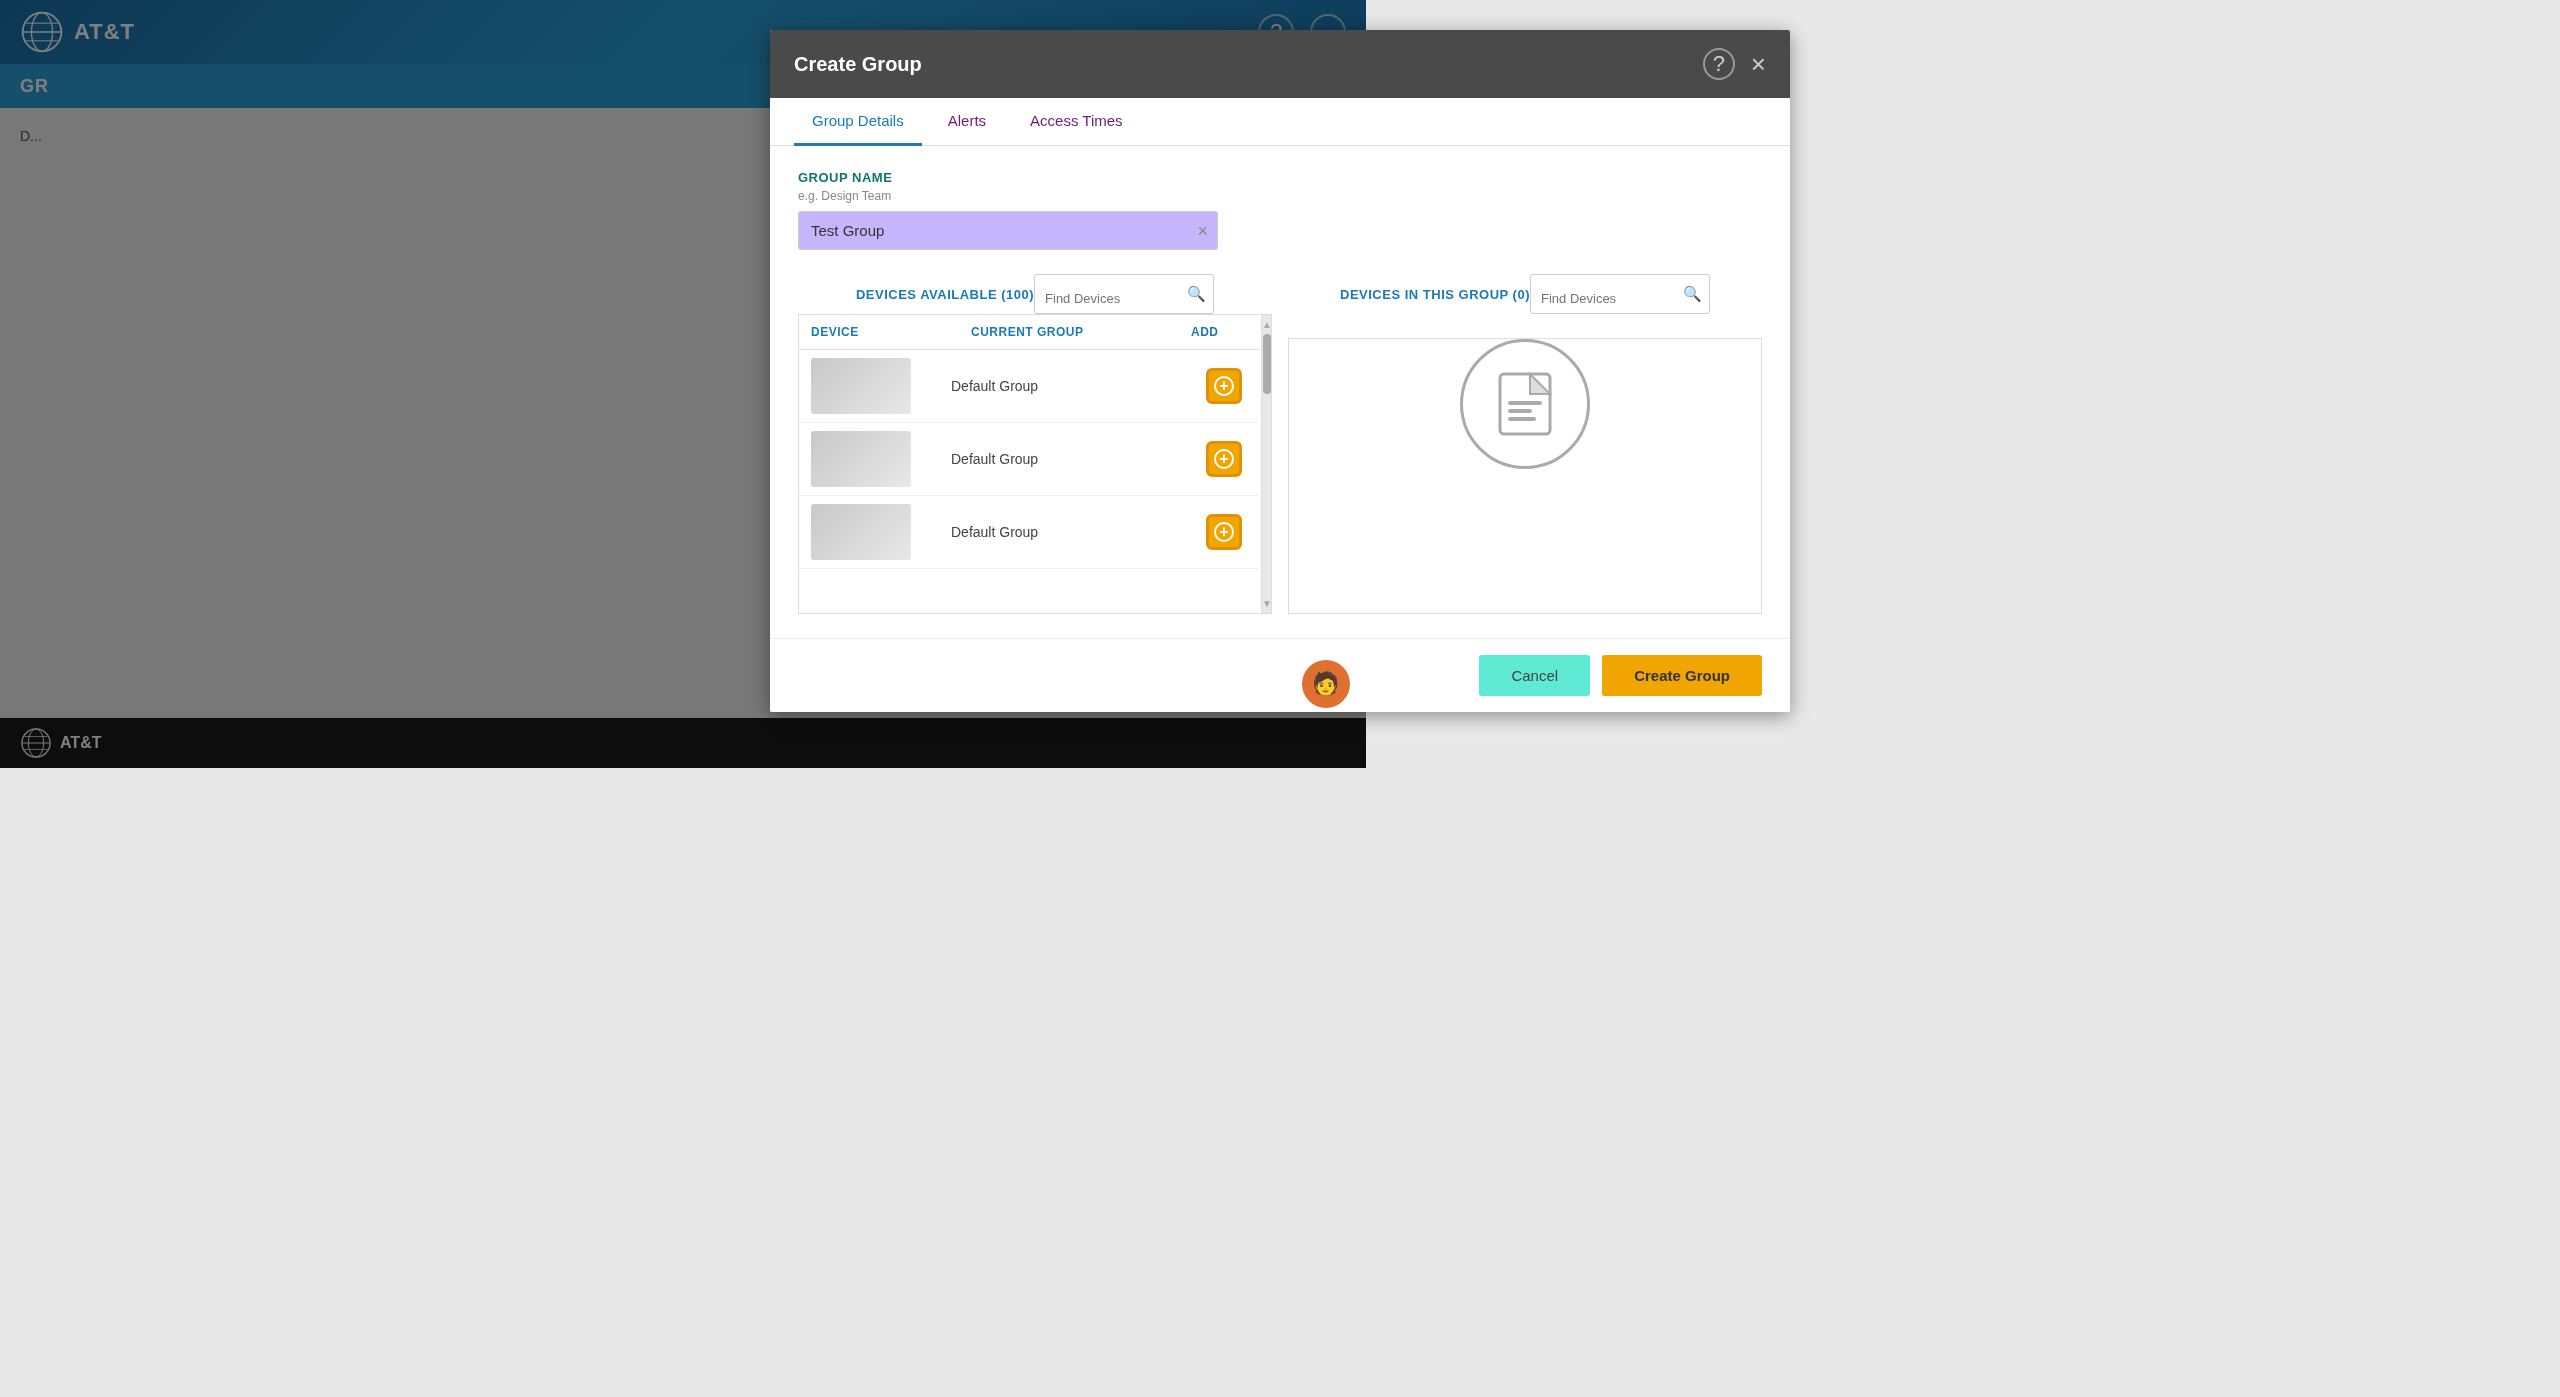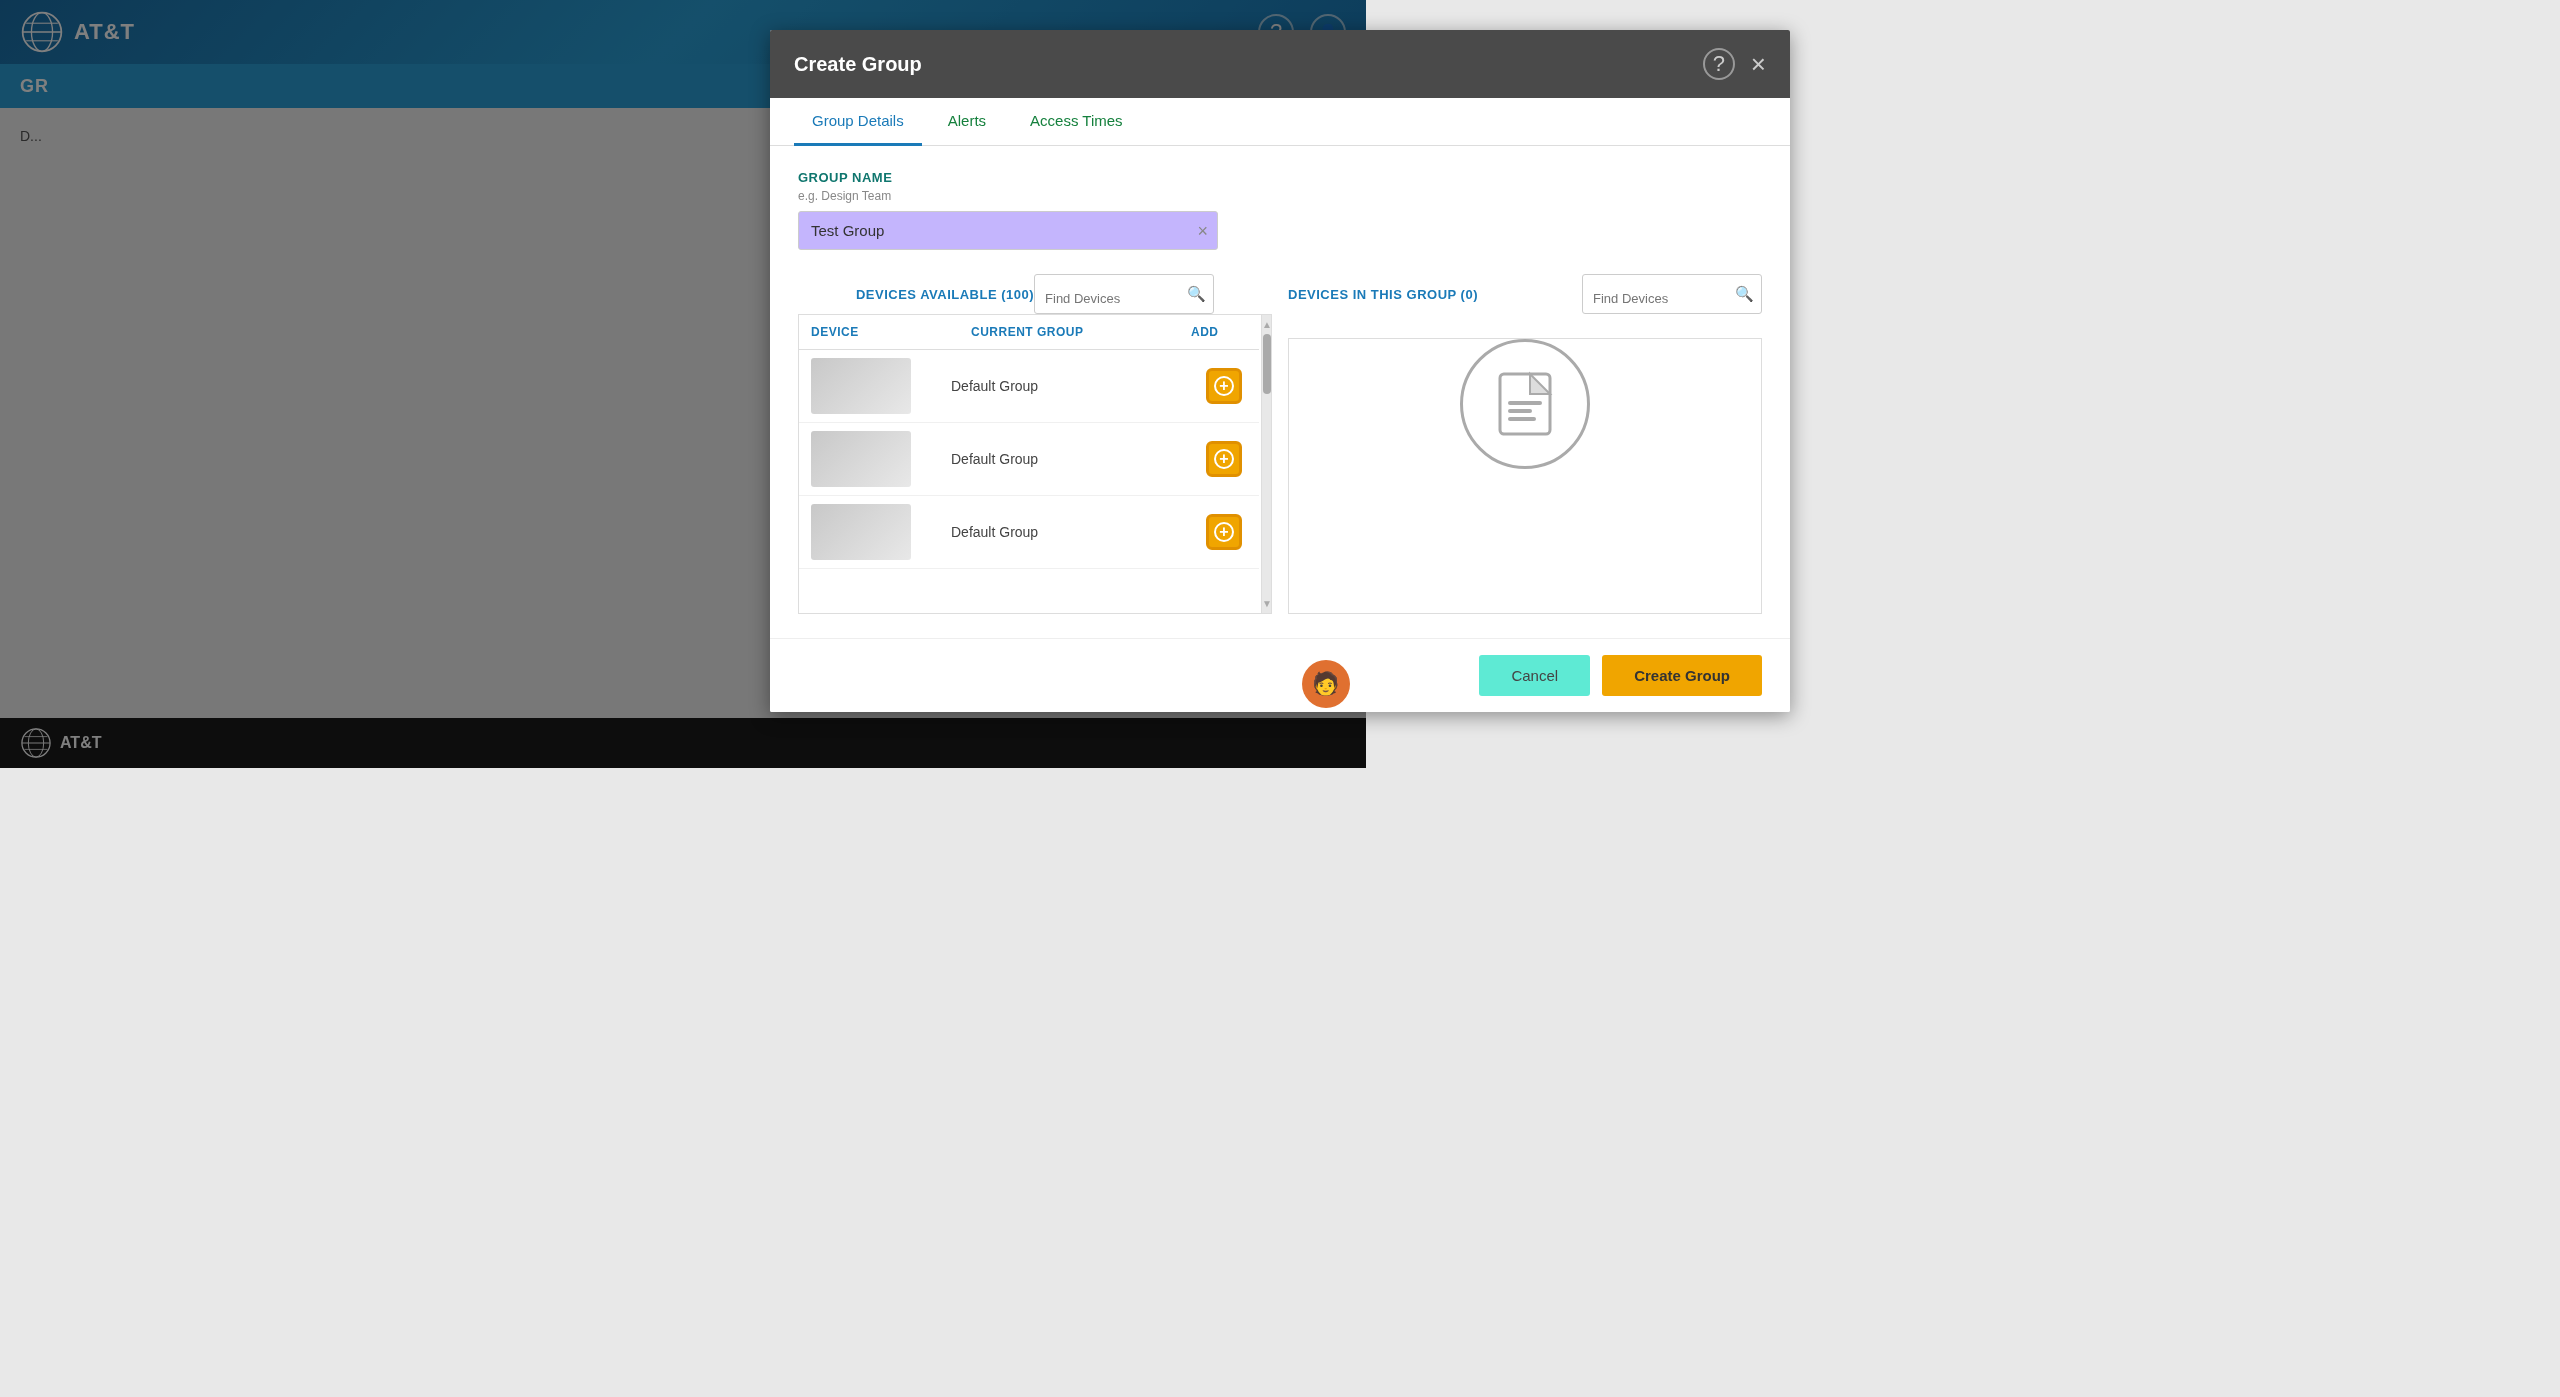--- a/index.html
+++ b/index.html
@@ -167,21 +167,21 @@
       background: white;
       display: flex;
       gap: 8px;
       padding: 0 24px;
       border-bottom: 1px solid #ddd;
     }
     .modal-tab {
       padding: 14px 18px;
       font-size: 15px;
       cursor: pointer;
-      color: #15803d;
+      color: #701a75;
       border-bottom: 3px solid transparent;
       margin-bottom: -1px;
     }
     .modal-tab.active {
       color: #1a7ab8;
       border-bottom: 3px solid #1a7ab8;
       font-weight: 500;
     }
 
     
@@ -437,21 +437,20 @@
     
     .devices-col-right-content {
       flex: 1;
       border: 1px solid #ddd;
       position: relative;
       overflow: hidden;
     }
     .devices-col-right-header {
       display: flex;
       align-items: center;
-      justify-content: space-between;
       margin-bottom: 24px;
     }
     
     
     .modal-right-scroll {
       position: absolute;
       right: 0;
       top: 0;
       bottom: 0;
       width: 10px;

